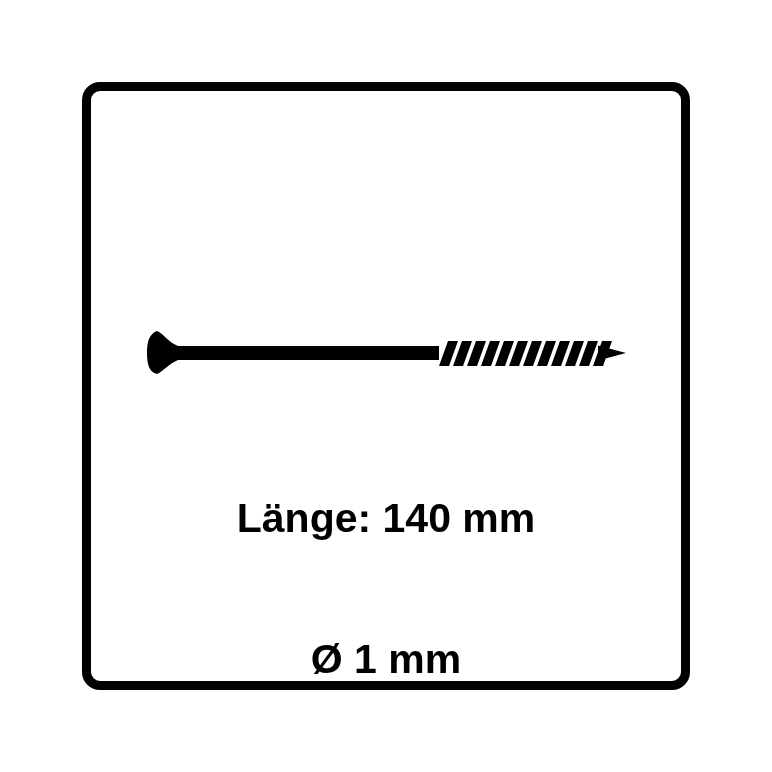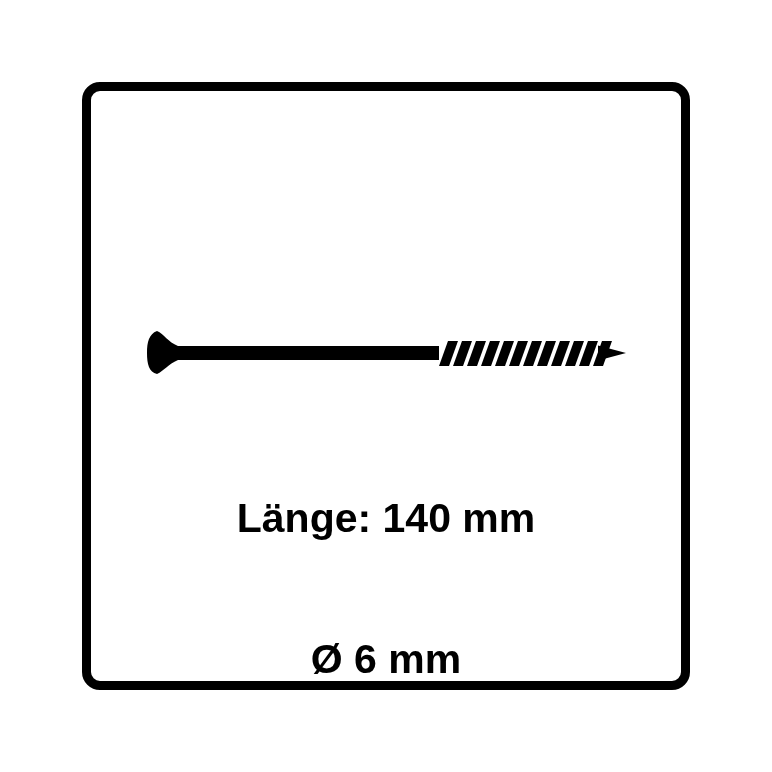--- a/index.html
+++ b/index.html
@@ -73,14 +73,14 @@
         <polygon points="429,48 439,48 448,23 438,23"></polygon>
         <polygon points="443,48 453,48 462,23 452,23"></polygon>
         <polygon points="457,48 467,48 476,23 466,23"></polygon>
       </g>
     <polygon points="462,27.5 462,42.5 490,35"></polygon>
   </g>
 </svg>
 
 <div class="specs">
   <div>Länge: 140 mm</div>
-  <div>Ø 6 mm</div>
+  <div>Ø 1 mm</div>
 </div>
 
 </body></html>

